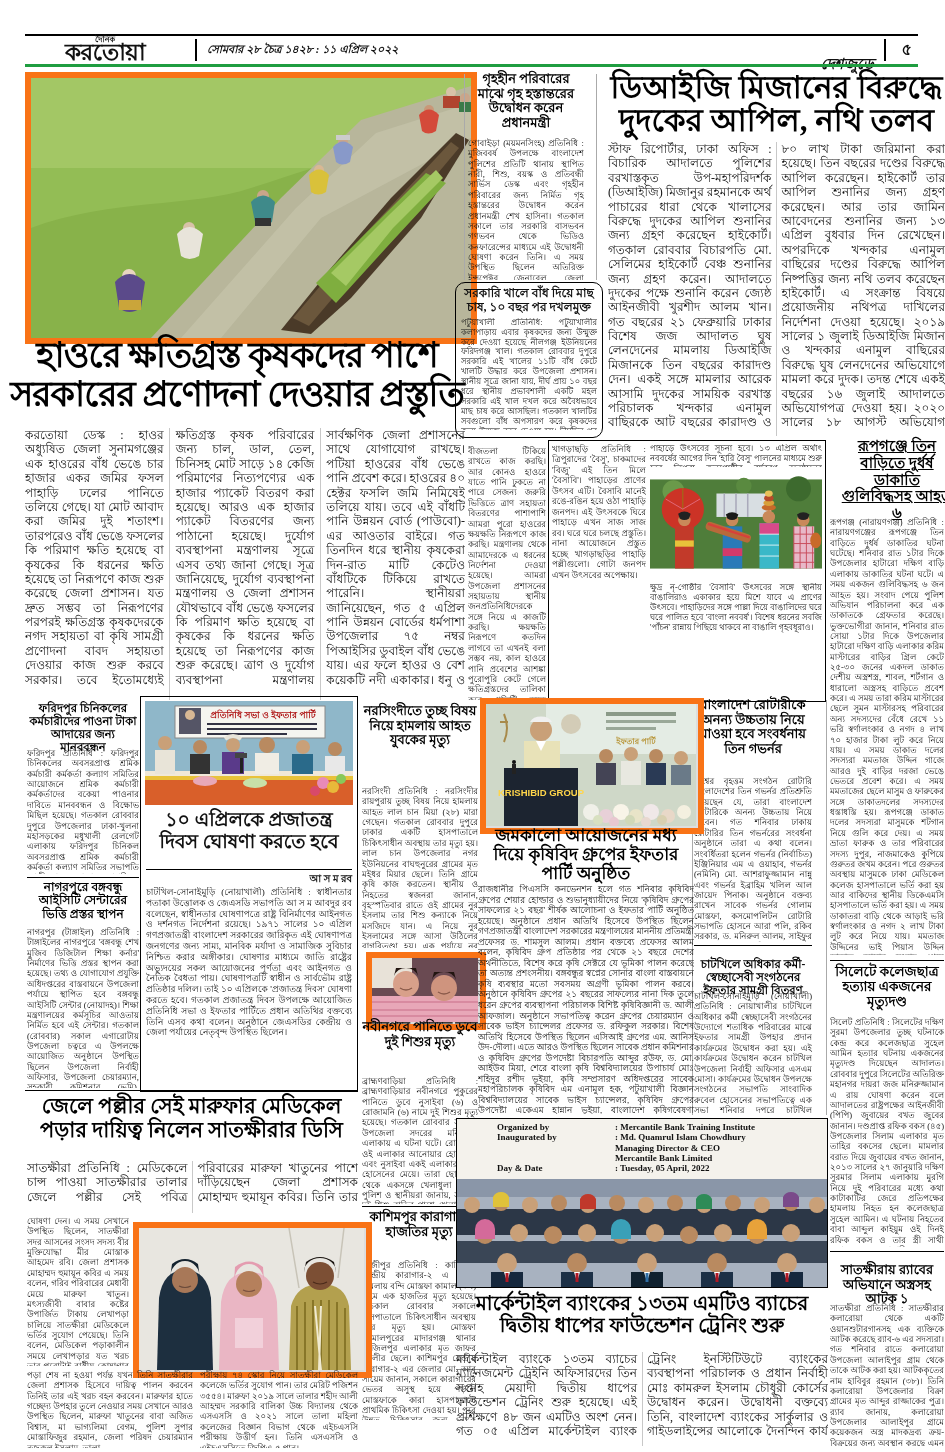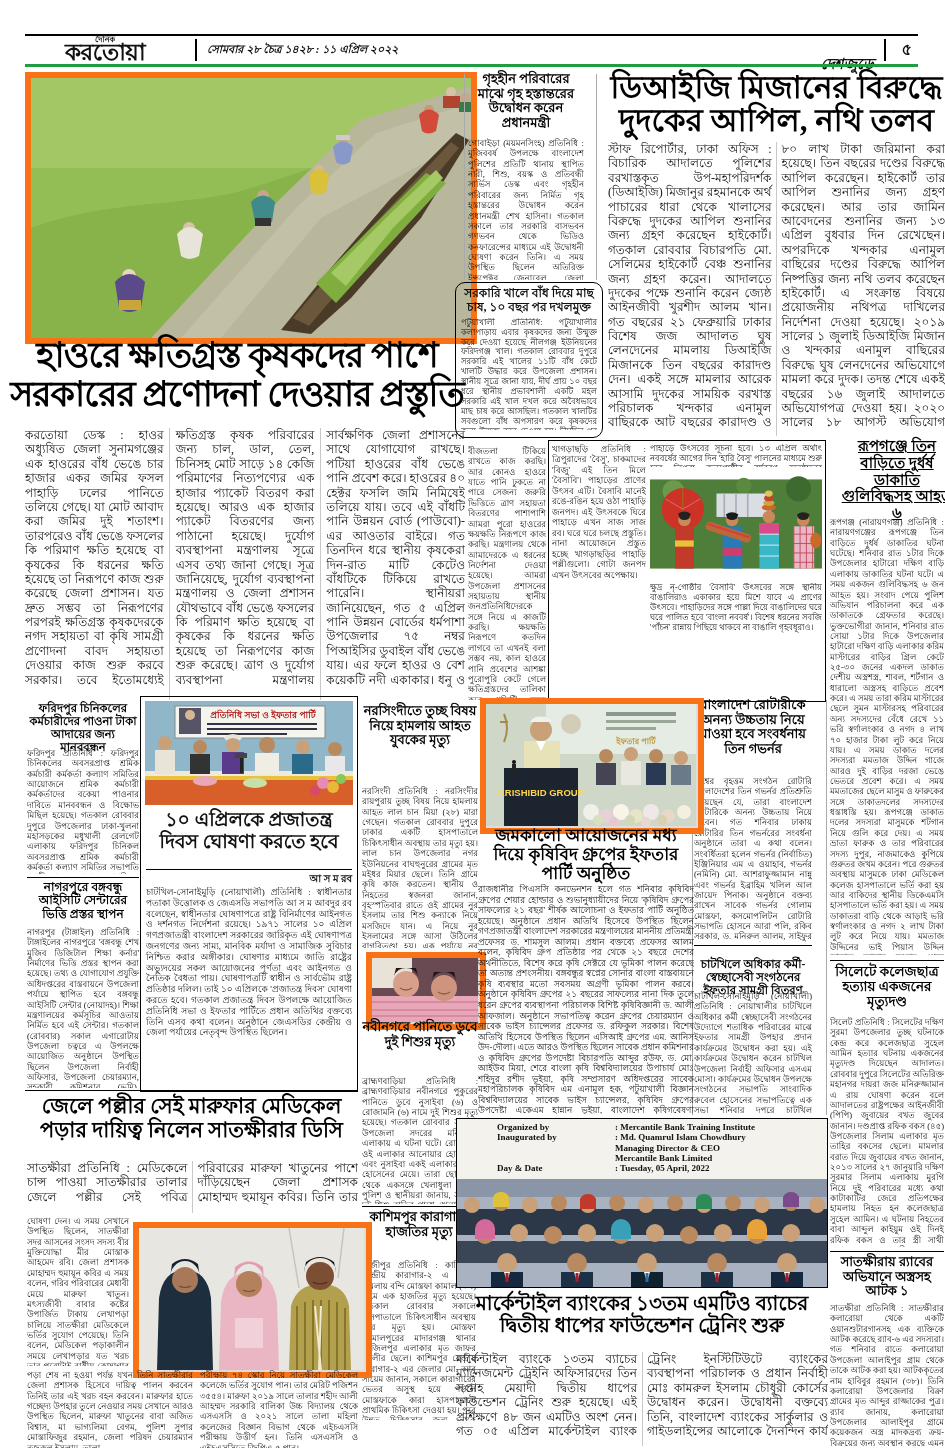--- a/index.html
+++ b/index.html
@@ -43,21 +43,21 @@
   #baisabi-flex{display:flex;gap:4px;height:218px;}
   #baisabi-left{width:94px;font-size:8.6px;line-height:1.22;text-align:justify;overflow:hidden;}
   #baisabi-right{flex:1;display:flex;flex-direction:column;}
   #baisabi-intro{font-size:8.4px;line-height:1.2;text-align:justify;height:23px;overflow:hidden;}
   #baisabi-photo{width:100%;height:114px;}
   #baisabi-cap{font-size:8.3px;line-height:1.2;text-align:justify;overflow:hidden;flex:1;margin-top:2px;}
   #rup-hl{left:840px;top:438px;width:114px;height:76px;font-size:15px;text-decoration:underline;}
   #rup-body{left:830px;top:517px;width:114px;height:438px;}
   #syl-hl{left:830px;top:960px;width:114px;height:54px;font-size:13.5px;border-top:1px solid #000;padding-top:3px;box-sizing:border-box;}
   #syl-body{left:830px;top:1017px;width:114px;height:230px;}
-  #rab-hl{left:830px;top:1251px;width:114px;height:50px;font-size:13px;border-top:1px solid #000;padding-top:3px;box-sizing:border-box;}
+  #rab-hl{left:830px;top:1251px;width:114px;height:50px;font-size:13px;border-top:1px solid #000;padding-top:11px;box-sizing:border-box;}
   #rab-body{left:830px;top:1303px;width:114px;height:143px;}
   #rot-hl{left:694px;top:698px;width:118px;height:76px;font-size:13px;}
   #rot-body{left:694px;top:776px;width:118px;height:166px;}
   #cht-hl{left:694px;top:945px;width:118px;height:44px;font-size:11.5px;border-top:1px solid #000;padding-top:12px;box-sizing:border-box;}
   #cht-body{left:694px;top:991px;width:118px;height:122px;}
   #for-hl{left:27px;top:702px;width:112px;height:44px;font-size:11.5px;}
   #for-body{left:27px;top:748px;width:112px;height:126px;}
   #nag-hl{left:27px;top:877px;width:112px;height:48px;font-size:12px;border-top:1px solid #000;padding-top:3px;box-sizing:border-box;}
   #nag-body{left:27px;top:927px;width:112px;height:161px;}
   #apr-box{left:140px;top:696px;width:218px;height:396px;border:1px solid #000;box-sizing:border-box;}

